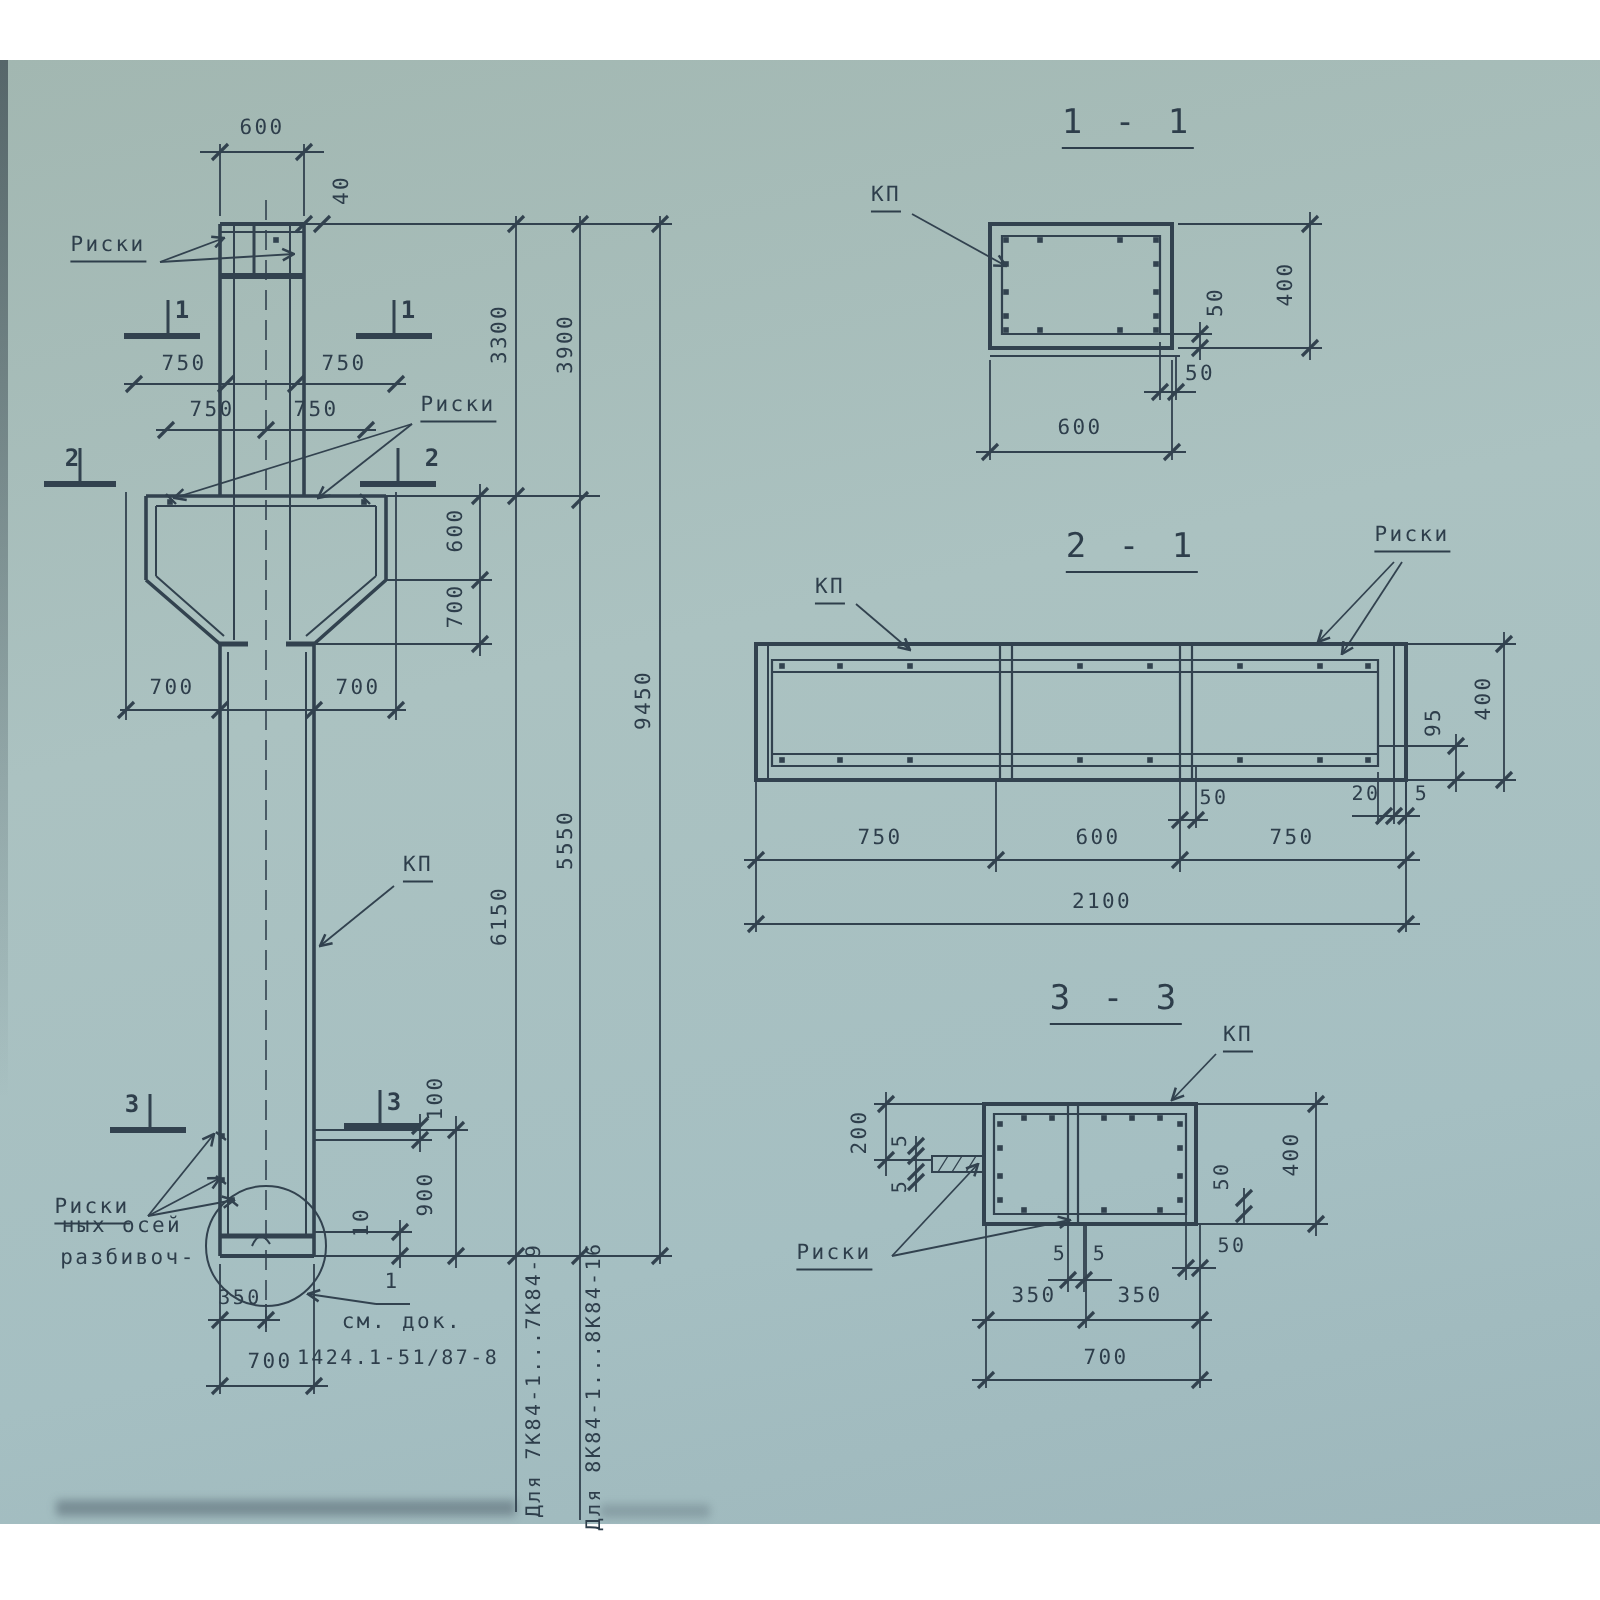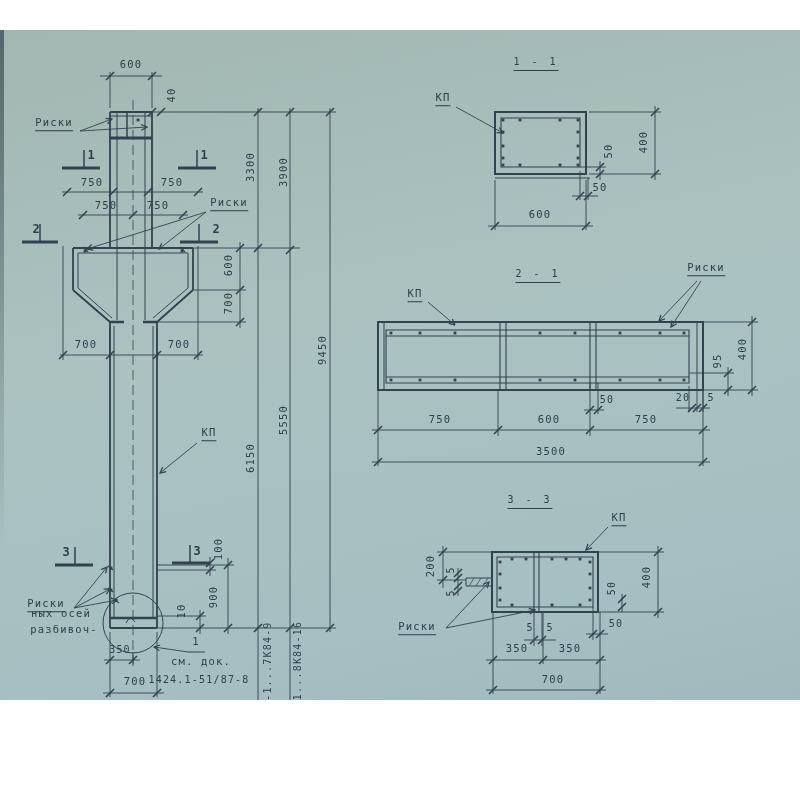--- a/index.html
+++ b/index.html
@@ -1,32 +1,32 @@
 <!DOCTYPE html>
 <html><head>
 <meta charset="utf-8">
 <style>
   html,body{margin:0;padding:0;background:#ffffff;}
-  #stage{position:relative;width:800px;height:700px;overflow:hidden;background:#ffffff;
+  #stage{position:relative;width:800px;height:800px;overflow:hidden;background:#ffffff;
          font-family:"DejaVu Sans Mono","Liberation Mono",monospace;}
   #paper{position:absolute;left:0;top:30px;width:800px;height:732px;
          background:linear-gradient(168deg,#a2b7b1 0%,#abc2c1 40%,#a5bfc2 75%,#9db7bc 100%);}
   #edge-shadow{position:absolute;left:0;top:30px;width:4px;height:520px;
          background:linear-gradient(180deg,rgba(35,48,58,.6),rgba(35,48,58,0));}
   .blurline{position:absolute;background:rgba(52,66,78,.38);filter:blur(2px);border-radius:2px;}
   svg{position:absolute;left:0;top:0;}
   svg *{vector-effect:non-scaling-stroke;}
   .s{stroke:#32424f;fill:none;}
   .tk{stroke:#32424f;stroke-width:1.6;}
   .rb{fill:#32424f;}
   .lb{position:absolute;transform:translate(-50%,-50%);color:#2e3e4b;font-size:10.5px;
       letter-spacing:1.2px;white-space:nowrap;line-height:1;}
   .rot{transform:translate(-50%,-50%) rotate(-90deg);}
   .ul{border-bottom:1.3px solid #2e3e4b;padding-bottom:2px;}
-  .ttl{font-size:10px;letter-spacing:3px;border-bottom:1.3px solid #2e3e4b;padding-bottom:3px;}
+  .ttl{font-size:17px;letter-spacing:3px;border-bottom:1.3px solid #2e3e4b;padding-bottom:3px;margin-left:28px;}
   .mk{font-size:12px;font-weight:bold;letter-spacing:0;}
   .sm{font-size:10px;}
 </style>
 </head>
 <body>
 
 <div id="stage">
   <div id="paper"></div>
   <div id="edge-shadow"></div>
 
@@ -333,21 +333,21 @@
   <span class="lb ul" style="left:706px;top:269px">Риски</span>
   <span class="lb ul" style="left:415px;top:295px">КП</span>
   <span class="lb rot" style="left:717px;top:361px">95</span>
   <span class="lb rot" style="left:742px;top:349px">400</span>
   <span class="lb sm" style="left:683px;top:398px">20</span>
   <span class="lb sm" style="left:711px;top:398px">5</span>
   <span class="lb sm" style="left:607px;top:400px">50</span>
   <span class="lb" style="left:440px;top:419px">750</span>
   <span class="lb" style="left:549px;top:419px">600</span>
   <span class="lb" style="left:646px;top:419px">750</span>
-  <span class="lb" style="left:551px;top:451px">3500</span>
+  <span class="lb" style="left:551px;top:451px">2100</span>
 
   <span class="lb ttl" style="left:530px;top:502px">3 - 3</span>
   <span class="lb ul" style="left:619px;top:519px">КП</span>
   <span class="lb rot" style="left:430px;top:566px">200</span>
   <span class="lb rot sm" style="left:451px;top:570px">5</span>
   <span class="lb rot sm" style="left:451px;top:593px">5</span>
   <span class="lb sm" style="left:530px;top:628px">5</span>
   <span class="lb sm" style="left:550px;top:628px">5</span>
   <span class="lb rot sm" style="left:612px;top:588px">50</span>
   <span class="lb rot" style="left:646px;top:577px">400</span>

